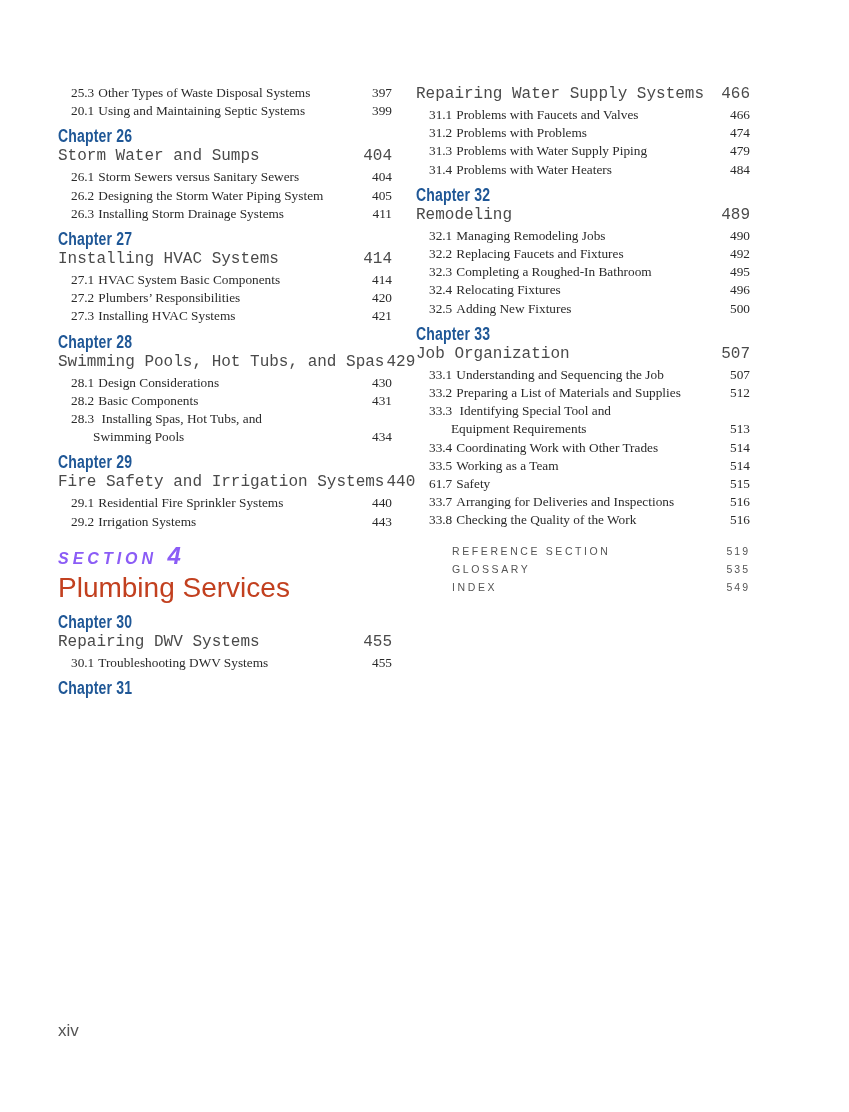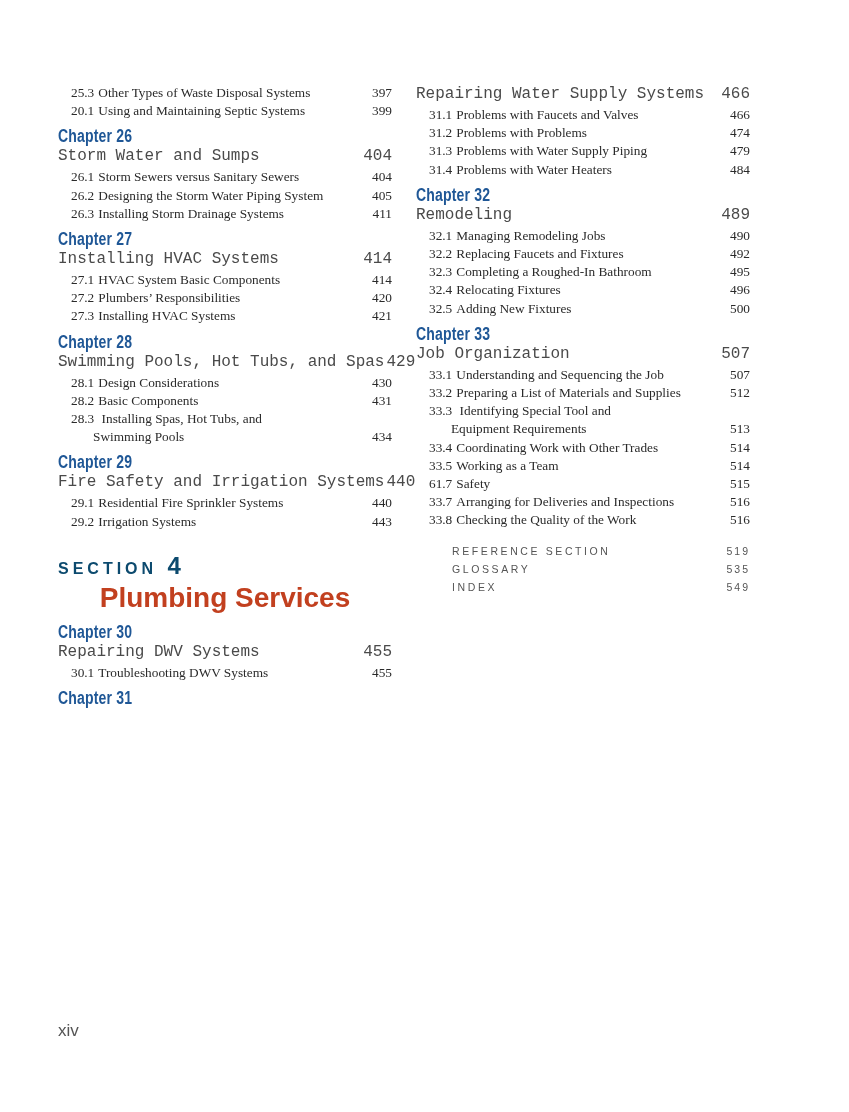--- a/index.html
+++ b/index.html
@@ -31,26 +31,26 @@
     line-height: 20px; margin-top: 6px; letter-spacing: 0.2px;
   }
   .ch-title {
     font-family: Liberation Mono, monospace; font-size: 16px; color: #4a4a4a;
     line-height: 21px; margin-bottom: 1px;
   }
   .ch-title .lead::after { font-size: 16px; letter-spacing: 0.5px; }
 
   .section-label {
     font-family: "Liberation Sans", sans-serif; font-weight: bold; font-size: 16px;
-    color: #0c4a6e; letter-spacing: 4px; margin-top: 22px; line-height: 26px;
+    color: #8b5cf6; letter-spacing: 4px; margin-top: 12px; line-height: 26px; font-style: italic;
   }
   .section-label .secnum { font-size: 24px; letter-spacing: 0; margin-left: 2px; }
   .section-title {
-    font-family: "Liberation Sans", sans-serif; font-weight: bold; font-size: 28px;
-    color: #c2401f; line-height: 32px; margin-top: 0; margin-bottom: 8px; text-align: center;
+    font-family: "Liberation Sans", sans-serif; font-weight: normal; font-size: 28px;
+    color: #c2401f; line-height: 32px; margin-top: 0; margin-bottom: 8px;
   }
 
   .backmatter {
     font-family: "Liberation Sans", sans-serif; font-size: 10.5px; color: #555;
     letter-spacing: 2.6px; line-height: 18px; padding-left: 36px;
   }
   .backmatter .lead::after { letter-spacing: 2.6px; font-size: 10.5px; }
   .backmatter .page { letter-spacing: 2px; }
 
   .folio {

